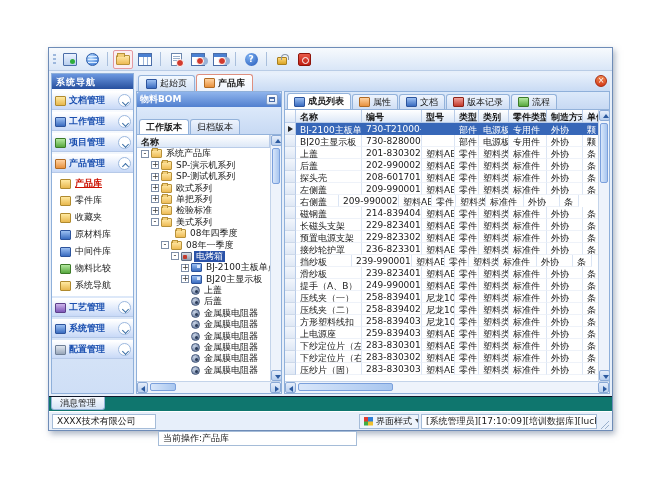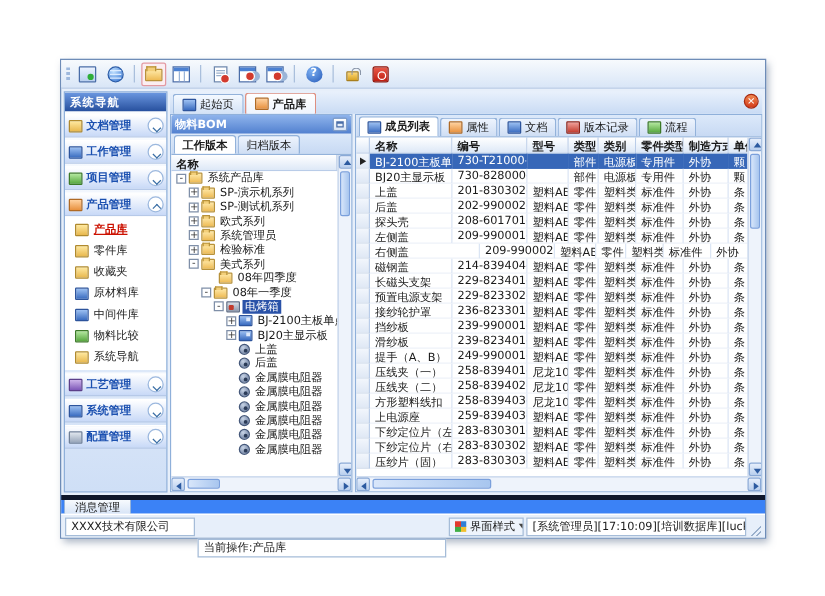--- a/index.html
+++ b/index.html
@@ -89,21 +89,21 @@
 
   .panels { flex:1; display:flex; overflow:hidden; }
 
   
   .bom { width:146px; flex:none; background:#fff; border:1px solid #8fb0da; display:flex; flex-direction:column; overflow:hidden; }
   .bomhead { height:15px; background:linear-gradient(#8fb4ec,#5180cf); color:#fff; font-weight:bold;
              display:flex; align-items:center; padding:0 3px; border-radius:2px 2px 0 0; }
   .bomhead .t { flex:1; }
   .pinbtn { width:12px; height:11px; background:linear-gradient(#fff,#d8e4f5); border:1px solid #7e9cc8; border-radius:2px; position:relative; cursor:pointer; }
   .pinbtn::after { content:""; position:absolute; left:2px; top:2px; right:2px; bottom:2px; border:1px solid #4a6da8; border-top-width:2px; }
-  .vtabs { height:17px; display:flex; align-items:flex-end; padding:1px 2px 0; gap:1px;
+  .vtabs { height:28px; display:flex; align-items:flex-end; padding:1px 2px 0; gap:1px;
            background:linear-gradient(#dce9fa,#c7d9f3); border-bottom:1px solid #93b2da; }
   .vtab { height:15px; padding:0 6px; display:flex; align-items:center; border:1px solid #93b2da; border-bottom:none;
           border-radius:3px 3px 0 0; background:linear-gradient(#eef4fd,#cfdef4); cursor:pointer; }
   .vtab.active { background:#fff; font-weight:bold; }
   .bomgrid { flex:1; position:relative; overflow:hidden; }
   .colhdr { position:absolute; left:0; top:0; right:11px; height:13px;
             background:linear-gradient(#ffffff,#dde8f7); border-bottom:1px solid #b9cce8; border-right:1px solid #b9cce8;
             padding:1px 4px; font-weight:bold; }
   .tree { position:absolute; left:0; top:13px; right:11px; bottom:0; overflow:hidden; background:#fff; }
   .trow { height:11px; display:flex; align-items:center; gap:2px; white-space:nowrap; overflow:hidden; margin:0.4px 0; }
@@ -146,21 +146,21 @@
            padding:1px 0 0 4px; font-weight:bold; white-space:nowrap; overflow:hidden; }
   .trrow { display:flex; height:12px; }
   .tcell { flex:none; border-right:1px solid #dbe5f4; border-bottom:1px solid #eef2f9; padding:1px 0 0 4px;
            white-space:nowrap; overflow:hidden; }
   .gutter { background:linear-gradient(#f2f6fc,#dfe8f5); border-right:1px solid #b9cce8; border-bottom:1px solid #cdd9ea; position:relative; }
   .trrow.sel .tcell:not(.gutter) { background:#3767b8; color:#fff; border-color:#3767b8; }
   .rowptr { position:absolute; left:3px; top:3px; width:0; height:0;
             border-top:3px solid transparent; border-bottom:3px solid transparent; border-left:5px solid #222; }
 
   
-  .msgbar { height:15px; flex:none; border-top:4px solid #0f172a; background:#3b82f6; padding-left:2px; }
+  .msgbar { height:15px; flex:none; border-top:1px solid #0f172a; background:#0f766e; padding-left:2px; }
   .msgtab { display:inline-flex; align-items:center; height:13px; padding:0 8px; background:linear-gradient(#f7fafe,#d5e3f6);
             border:1px solid #96b4da; border-top:none; border-radius:0 0 3px 3px; cursor:pointer; }
   .status { height:19px; flex:none; background:#e7effa; border-top:1px solid #fff; display:flex; align-items:center; gap:2px; padding:1px 3px; }
   .sfield { height:15px; background:#fff; border:1px solid #a5bcd8; display:flex; align-items:center; padding:0 4px; white-space:nowrap; overflow:hidden; }
   .f-company { width:104px; }
   .f-oper { flex:1;margin-top:34px; }
   .f-style { width:60px; background:#eef4fc; cursor:pointer; gap:3px; }
   .f-session { width:176px; }
   .styleico { width:9px; height:9px; flex:none; background:
       linear-gradient(90deg,#e23a2e 50%,#2f7fd6 50%) top/9px 4.5px no-repeat,
@@ -344,21 +344,21 @@
                     <span class="tlab">SP-测试机系列</span>
                   </div>
                   <div class="trow" style="padding-left: 14px;">
                     <span class="expbox">+</span>
                     <span class="tico tico-folder"></span>
                     <span class="tlab">欧式系列</span>
                   </div>
                   <div class="trow" style="padding-left: 14px;">
                     <span class="expbox">+</span>
                     <span class="tico tico-folder"></span>
-                    <span class="tlab">系统管理员</span>
+                    <span class="tlab">单把系列</span>
                   </div>
                   <div class="trow" style="padding-left: 14px;">
                     <span class="expbox">+</span>
                     <span class="tico tico-folder"></span>
                     <span class="tlab">检验标准</span>
                   </div>
                   <div class="trow" style="padding-left: 14px;">
                     <span class="expbox">-</span>
                     <span class="tico tico-folder"></span>
                     <span class="tlab">美式系列</span>
@@ -550,21 +550,21 @@
                       <span class="tcell" style="width: 60px;">209-990001-01I</span>
                       <span class="tcell" style="width: 33px;">塑料ABS</span>
                       <span class="tcell" style="width: 24px;">零件</span>
                       <span class="tcell" style="width: 30px;">塑料类</span>
                       <span class="tcell" style="width: 38px;">标准件</span>
                       <span class="tcell" style="width: 36px;">外协</span>
                       <span class="tcell" style="width: 19px;">条</span>
                     </div>
                     <div class="trrow">
                       <span class="tcell gutter" style="width: 11px;"></span>
-                      <span class="tcell" style="width: 88px;">右侧盖</span>
+                      <span class="tcell" style="width: 43px;">右侧盖</span>
                       <span class="tcell" style="width: 60px;">209-990002-01I</span>
                       <span class="tcell" style="width: 33px;">塑料ABS</span>
                       <span class="tcell" style="width: 24px;">零件</span>
                       <span class="tcell" style="width: 30px;">塑料类</span>
                       <span class="tcell" style="width: 38px;">标准件</span>
                       <span class="tcell" style="width: 36px;">外协</span>
                       <span class="tcell" style="width: 19px;">条</span>
                     </div>
                     <div class="trrow">
                       <span class="tcell gutter" style="width: 11px;"></span>
@@ -605,21 +605,21 @@
                       <span class="tcell" style="width: 60px;">236-823301-00I</span>
                       <span class="tcell" style="width: 33px;">塑料ABS</span>
                       <span class="tcell" style="width: 24px;">零件</span>
                       <span class="tcell" style="width: 30px;">塑料类</span>
                       <span class="tcell" style="width: 38px;">标准件</span>
                       <span class="tcell" style="width: 36px;">外协</span>
                       <span class="tcell" style="width: 19px;">条</span>
                     </div>
                     <div class="trrow">
                       <span class="tcell gutter" style="width: 11px;"></span>
-                      <span class="tcell" style="width: 66px;">挡纱板</span>
+                      <span class="tcell" style="width: 56px;">挡纱板</span>
                       <span class="tcell" style="width: 60px;">239-990001-01I</span>
                       <span class="tcell" style="width: 33px;">塑料ABS</span>
                       <span class="tcell" style="width: 24px;">零件</span>
                       <span class="tcell" style="width: 30px;">塑料类</span>
                       <span class="tcell" style="width: 38px;">标准件</span>
                       <span class="tcell" style="width: 36px;">外协</span>
                       <span class="tcell" style="width: 19px;">条</span>
                     </div>
                     <div class="trrow">
                       <span class="tcell gutter" style="width: 11px;"></span>

